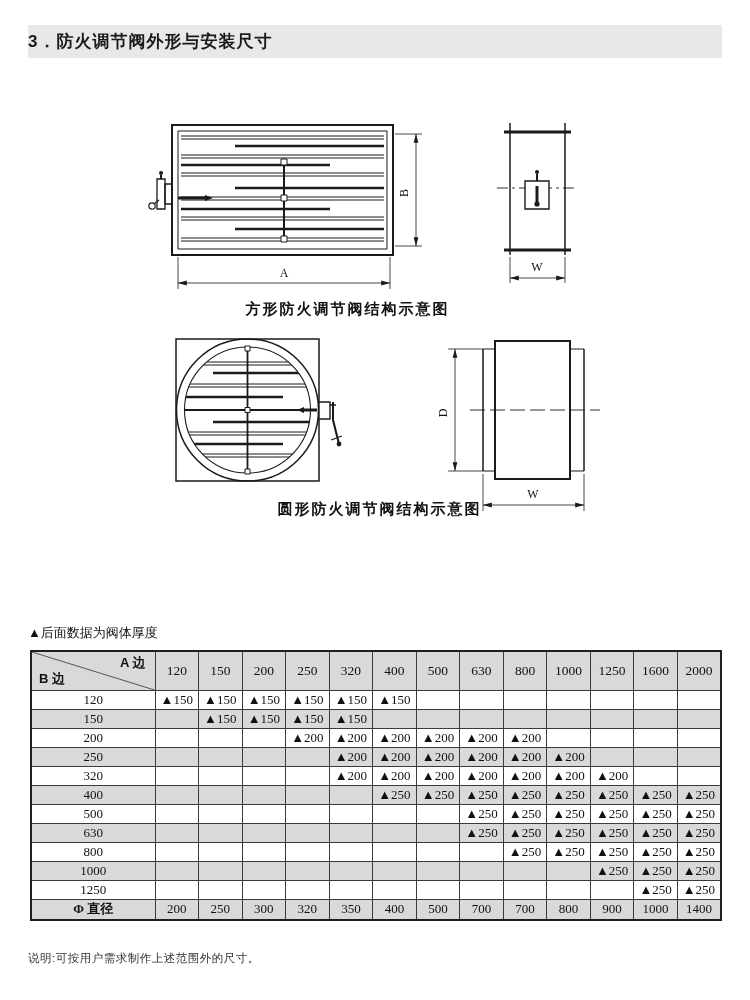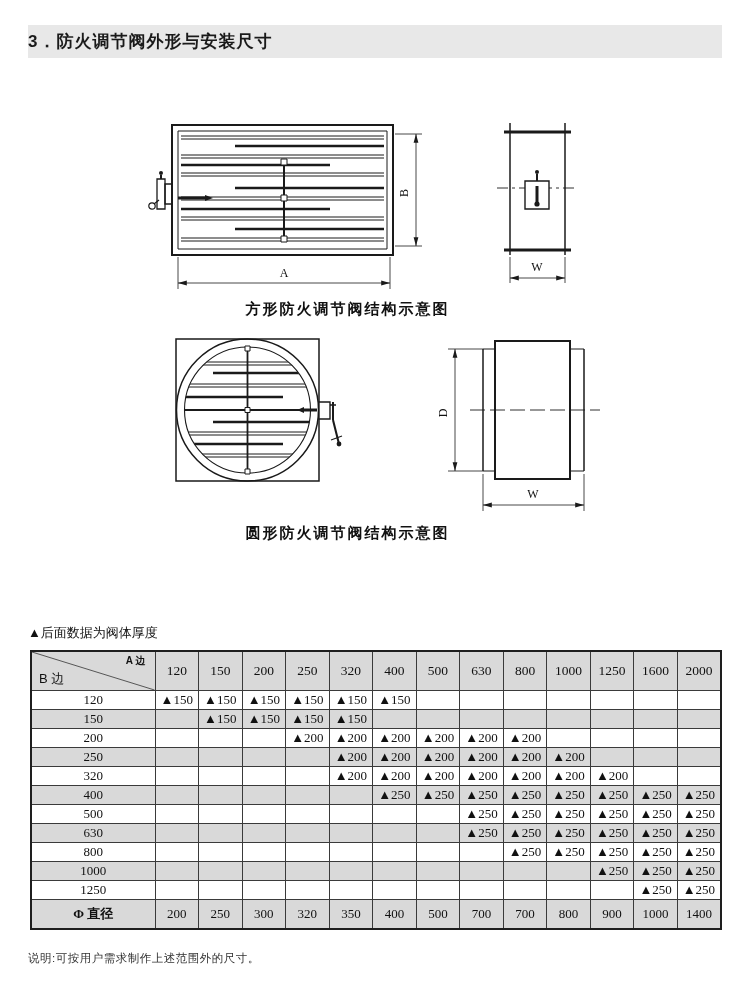--- a/index.html
+++ b/index.html
@@ -35,27 +35,27 @@
     font-family:"Liberation Serif","DejaVu Serif",serif;font-size:13px;color:#111;
   }
   table.spec th,table.spec td{
     border:1px solid #3a3a3a;text-align:center;vertical-align:middle;
     padding:0;overflow:hidden;white-space:nowrap;
   }
   table.spec{border:2px solid #1e1e1e;}
   table.spec thead th{height:38px;background:#d9d9d9;font-weight:normal;font-size:13.5px;}
   table.spec tbody tr{height:19px;}
   table.spec tbody tr.alt td,table.spec tbody tr.alt th{background:#d9d9d9;}
-  table.spec tbody tr.tall{height:29px;}
+  table.spec tbody tr.tall{height:20px;}
   table.spec tbody tr.tall th{font-weight:bold;}
   table.spec tbody th{font-weight:normal;}
   .corner-cell{position:relative;padding:0;}
   .corner-cell svg{position:absolute;left:0;top:0;width:100%;height:100%;}
-  .corner-a{position:absolute;right:9px;top:2px;font-family:"Liberation Sans",sans-serif;font-size:10px;font-weight:bold;}
-  .corner-b{position:absolute;left:7px;bottom:2px;font-family:"Liberation Sans",sans-serif;font-size:13px;font-weight:normal;}
+  .corner-a{position:absolute;right:9px;top:2px;font-family:"Liberation Sans",sans-serif;font-size:13px;font-weight:bold;}
+  .corner-b{position:absolute;left:7px;bottom:2px;font-family:"Liberation Sans",sans-serif;font-size:13px;font-weight:bold;}
   .footnote{
     position:absolute;left:28px;top:951px;font-size:11.5px;color:#333;letter-spacing:0.5px;text-align:right;
   }
 </style>
 </head>
 <body>
 
 <div id="page">
 
   <div class="title-bar">3．防火调节阀外形与安装尺寸</div>
@@ -201,21 +201,21 @@
     <line x1="16" y1="143" x2="51" y2="143" stroke-width="0.8"></line>
     <line x1="23" y1="21" x2="23" y2="143" stroke-width="0.8" marker-start="url(#a3)" marker-end="url(#a3)"></line>
     <text class="dimtext" x="15" y="85" transform="rotate(-90 15 85)" stroke="none" fill="#111" text-anchor="middle">D</text>
 
     <line x1="51" y1="146" x2="51" y2="183" stroke-width="0.8"></line>
     <line x1="152" y1="146" x2="152" y2="183" stroke-width="0.8"></line>
     <line x1="51" y1="177" x2="152" y2="177" stroke-width="0.8" marker-start="url(#a3)" marker-end="url(#a3)"></line>
     <text class="dimtext" x="101" y="170" stroke="none" fill="#111" text-anchor="middle">W</text>
   </svg>
 
-  <div class="caption" style="top:524px;">圆形防火调节阀结构示意图</div>
+  <div class="caption" style="top:500px;margin-left:32px;">圆形防火调节阀结构示意图</div>
 
   <div class="table-note">▲后面数据为阀体厚度</div>
 
   <div class="spec-wrap">
     <table class="spec">
       <colgroup id="spec-cols">
           <col style="width: 124px;">
           <col>
           <col>
           <col>

